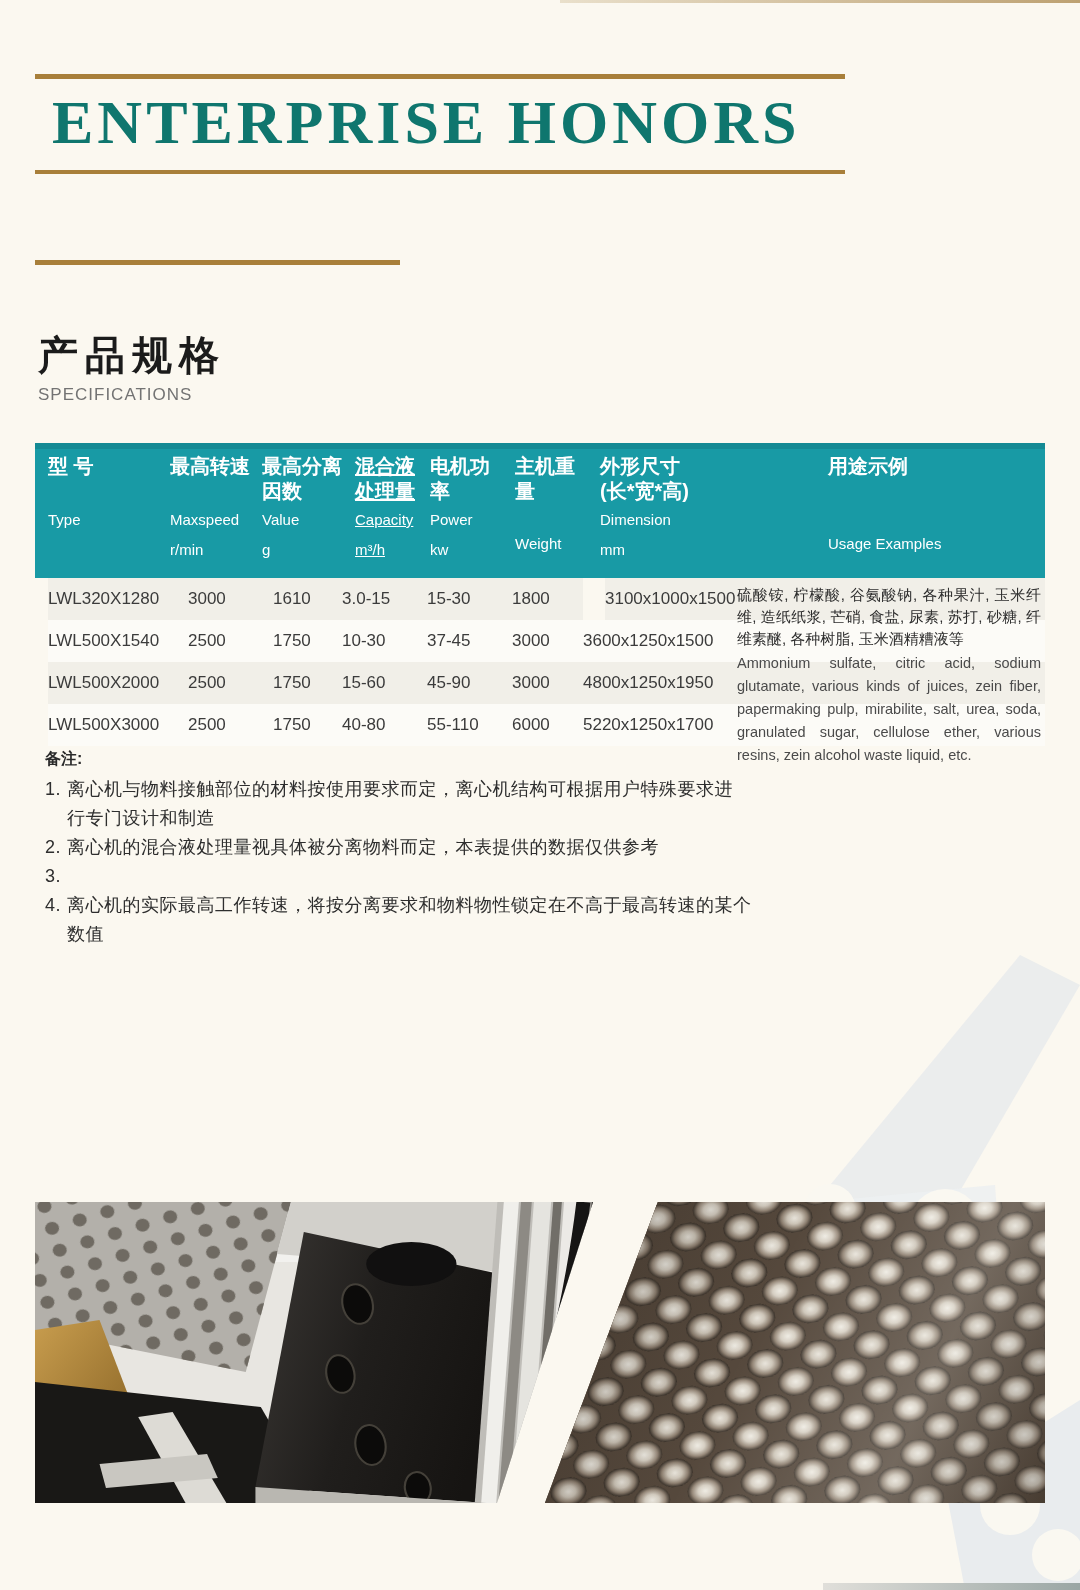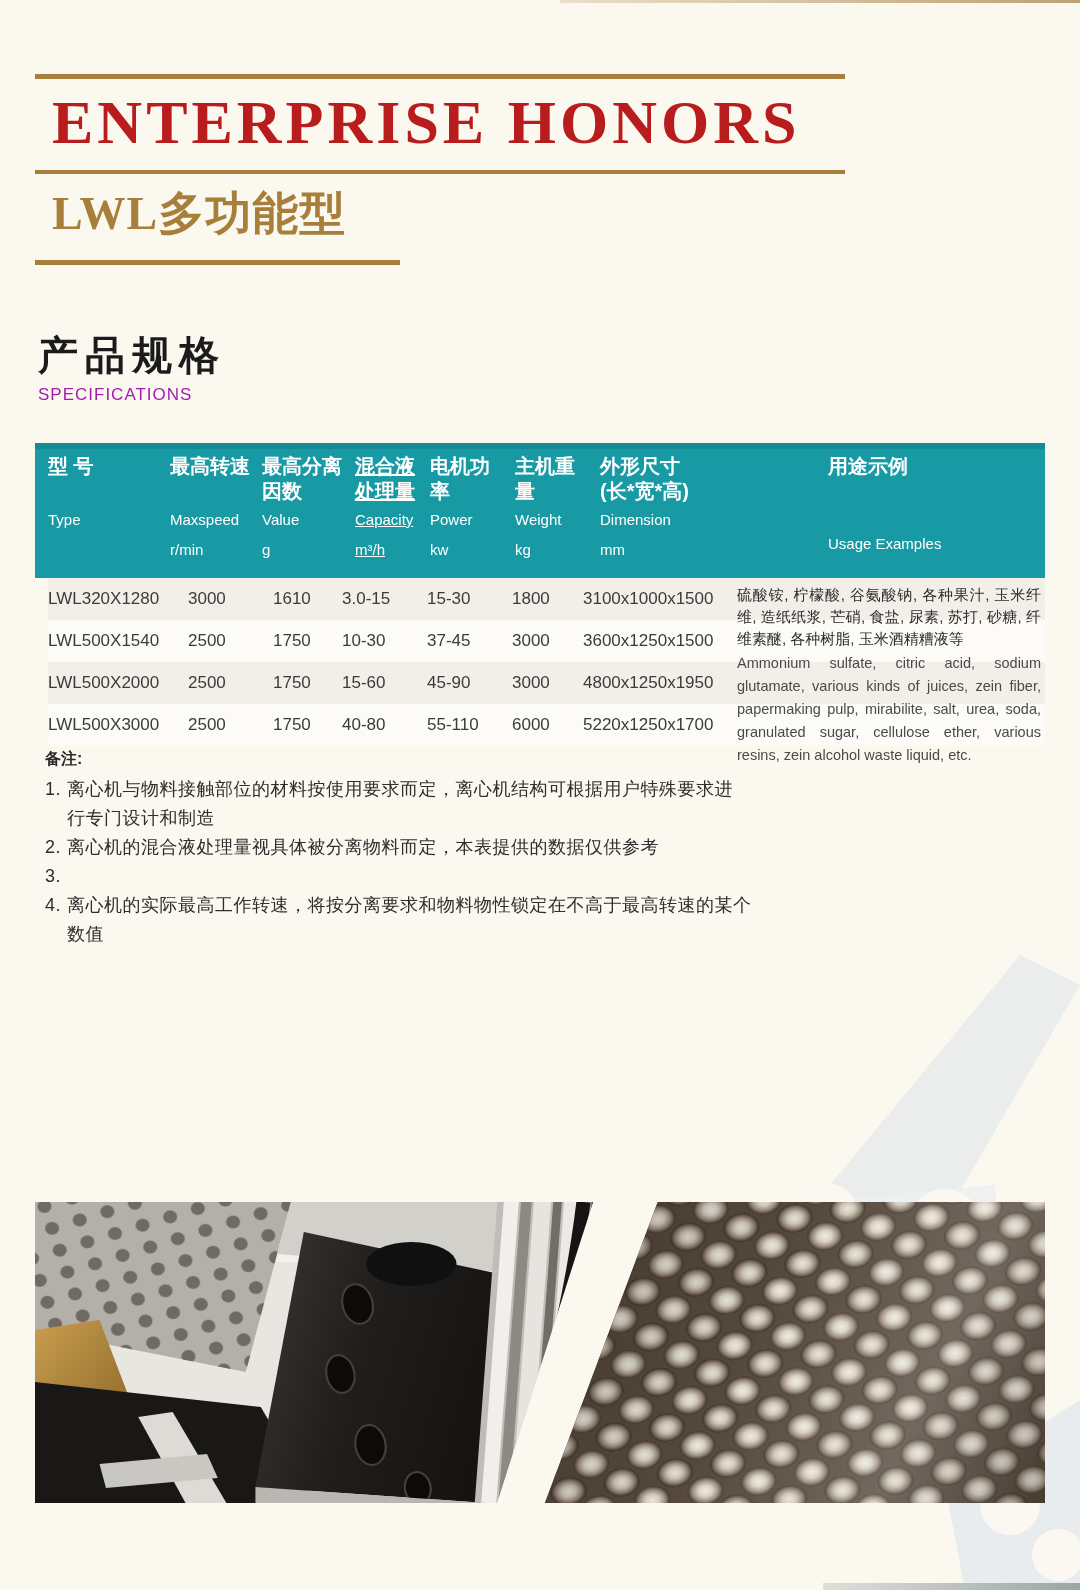--- a/index.html
+++ b/index.html
@@ -8,37 +8,37 @@
   
   .top-hairline{position:absolute;top:0;left:560px;width:520px;height:3px;
     background:linear-gradient(to right,rgba(200,178,134,.35),rgba(178,146,92,.85));}
   
   .rule{position:absolute;background:#a87f3a;}
   .rule-1{top:74px;left:35px;width:810px;height:5px;}
   .rule-2{top:170px;left:35px;width:810px;height:4px;}
   .rule-3{top:260px;left:35px;width:365px;height:5px;}
   .main-title{position:absolute;top:86px;left:52px;width:900px;
     font-family:"Liberation Serif",serif;font-weight:700;font-size:62px;line-height:72px;
-    letter-spacing:4px;color:#b91c1c;white-space:nowrap;}
+    letter-spacing:4px;color:#0f766e;white-space:nowrap;}
   .sub-title{position:absolute;top:184px;left:52px;font-family:"Liberation Serif",serif;
     font-weight:700;font-size:46px;line-height:60px;color:#a87f3a;letter-spacing:1px;}
   
   .sec-cn{position:absolute;top:332px;left:38px;font-family:"Liberation Serif",serif;
     font-weight:600;font-size:40px;line-height:48px;letter-spacing:7px;color:#1b1b1b;}
-  .sec-en{position:absolute;top:385px;left:38px;font-size:17px;letter-spacing:1px;color:#a21caf;}
+  .sec-en{position:absolute;top:385px;left:38px;font-size:17px;letter-spacing:1px;color:#737373;}
   
   .spec{position:absolute;left:35px;top:443px;width:1010px;}
   .thead{display:grid;grid-template-columns:122px 92px 80px 83px 83px 75px 154px 1fr;
     background:#189aa5;box-shadow:inset 0 6px 0 rgba(0,55,60,.16);height:135px;
     padding-left:13px;box-sizing:border-box;color:#fff;}
   .hcell{display:flex;flex-direction:column;padding-top:11px;box-sizing:border-box;}
   .hcell .cn{font-size:20px;line-height:25px;font-weight:700;white-space:pre-line;height:54px;}
   .hcell .en{font-size:15px;line-height:24px;}
   .hcell .unit{font-size:15px;line-height:23px;margin-top:6px;}
-  .hc4{padding-left:13px;text-decoration:underline;}.hc5{padding-left:5px;}.hc6{padding-left:7px;}
+  .hc4{padding-left:13px;text-decoration:underline;}.hc5{padding-left:5px;}.hc6{padding-left:7px;gap:24px;}
   .hc7{padding-left:17px;}.hc8{padding-left:91px;gap:24px;}
   .tbody{display:grid;grid-template-columns:122px 92px 80px 83px 83px 75px 154px 1fr;
     grid-template-rows:repeat(4,42px);padding-left:13px;box-sizing:border-box;}
   .bcell{display:flex;align-items:center;font-size:17px;color:#3b3b3b;box-sizing:border-box;}
   .stripe-a{background:#f1efe8;}
   .stripe-b{background:#fcfbf7;}
   .bc2{padding-left:18px;}.bc3{padding-left:11px;}.bc5{padding-left:2px;}.bc6{padding-left:4px;}
   .usage{grid-column:8;grid-row:1 / span 4;padding:6px 4px 0 0;box-sizing:border-box;
     background:linear-gradient(180deg,#f1efe8 0 25%,#fcfbf7 25% 50%,#f1efe8 50% 75%,#fcfbf7 75% 100%);}
   .usage .u-cn{font-size:15px;line-height:22px;color:#2c2c2c;text-align:justify;margin:0 0 2px 0;}
@@ -75,21 +75,20 @@
 </head>
 <body>
 
 <div class="page">
 
   <div class="top-hairline"></div>
 
   <div class="rule rule-1"></div>
   <div class="main-title">ENTERPRISE HONORS</div>
   <div class="rule rule-2"></div>
-  <div class="sub-title">LWL多功能型</div>
   <div class="rule rule-3"></div>
 
   <div class="sec-cn">产品规格</div>
   <div class="sec-en">SPECIFICATIONS</div>
 
   <div class="spec">
     <div class="thead" id="thead">
         <div class="hcell hc1">
           <div class="cn">型 号</div>
           <div class="en">Type</div>
@@ -134,21 +133,21 @@
           <div class="unit"></div>
         </div>
       </div>
     <div class="tbody" id="tbody">
         <div class="bcell bc1 stripe-a" style="grid-area: 1 / 1;">LWL320X1280</div>
         <div class="bcell bc2 stripe-a" style="grid-area: 1 / 2;">3000</div>
         <div class="bcell bc3 stripe-a" style="grid-area: 1 / 3;">1610</div>
         <div class="bcell bc4 stripe-a" style="grid-area: 1 / 4;">3.0-15</div>
         <div class="bcell bc5 stripe-a" style="grid-area: 1 / 5;">15-30</div>
         <div class="bcell bc6 stripe-a" style="grid-area: 1 / 6;">1800</div>
-        <div class="bcell bc7 stripe-a" style="grid-area: 1 / 7;">3100x1000x1500</div>
+        <div class="bcell bc7 stripe-a" style="grid-area: 1 / 7; margin-left: 22px;">3100x1000x1500</div>
         <div class="bcell bc1 stripe-b" style="grid-area: 2 / 1;">LWL500X1540</div>
         <div class="bcell bc2 stripe-b" style="grid-area: 2 / 2;">2500</div>
         <div class="bcell bc3 stripe-b" style="grid-area: 2 / 3;">1750</div>
         <div class="bcell bc4 stripe-b" style="grid-area: 2 / 4;">10-30</div>
         <div class="bcell bc5 stripe-b" style="grid-area: 2 / 5;">37-45</div>
         <div class="bcell bc6 stripe-b" style="grid-area: 2 / 6;">3000</div>
         <div class="bcell bc7 stripe-b" style="grid-area: 2 / 7;">3600x1250x1500</div>
         <div class="bcell bc1 stripe-a" style="grid-area: 3 / 1;">LWL500X2000</div>
         <div class="bcell bc2 stripe-a" style="grid-area: 3 / 2;">2500</div>
         <div class="bcell bc3 stripe-a" style="grid-area: 3 / 3;">1750</div>

